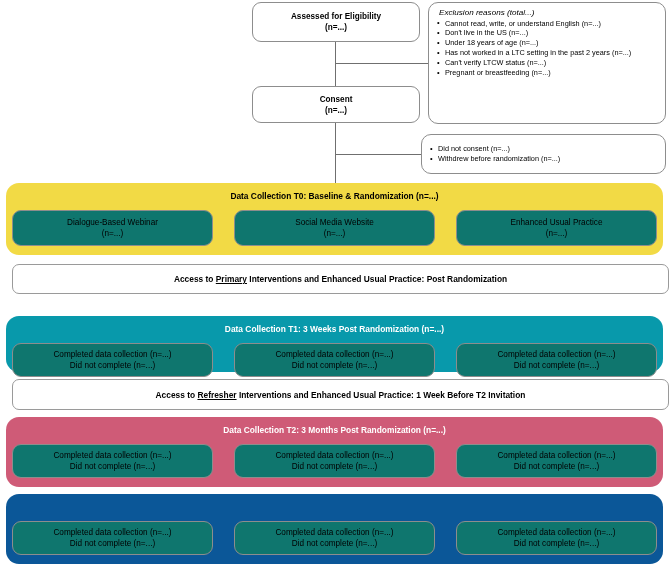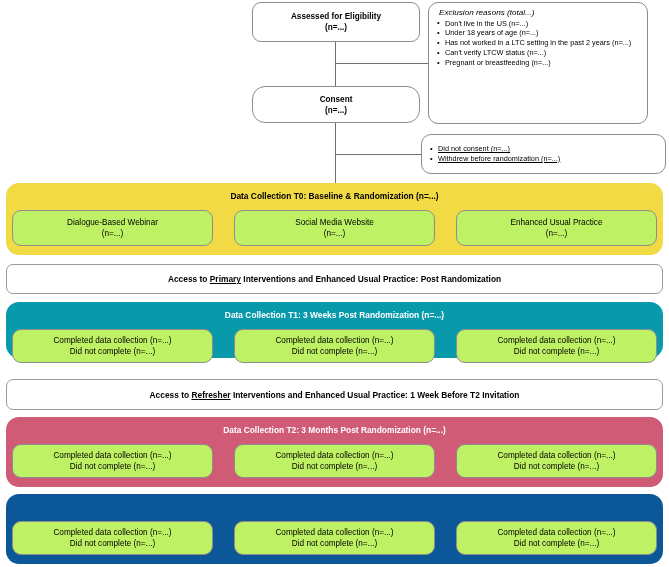--- a/index.html
+++ b/index.html
@@ -89,37 +89,37 @@
     position:absolute;
     left:0;right:0;
     display:flex;
     justify-content:space-between;
     padding:0 6px;
     box-sizing:border-box;
   }
   .cell{
     box-sizing:border-box;
     width:201px;
-    background:#bef264;
+    background:#0f766e;
     border:1px solid #8d8d8d;
     border-radius:9px;
     display:flex;
     flex-direction:column;
     align-items:center;
     justify-content:center;
     text-align:center;
     font-size:8.2px;
     line-height:11.5px;
   }
 
   
   .accessband{
     position:absolute;
     box-sizing:border-box;
-    left:6px;width:657px;
+    left:12px;width:657px;
     background:#ffffff;
     border:1px solid #9a9a9a;
     border-radius:7px;
     display:flex;align-items:center;justify-content:center;
     text-align:center;
     font-weight:bold;
     font-size:8.4px;
   }
   .u{text-decoration:underline;}
 </style>
@@ -131,37 +131,38 @@
   <div class="vline" style="left:335px;top:41px;height:46px;"></div>
   <div class="hline" style="left:335px;top:63px;width:94px;"></div>
   <div class="vline" style="left:335px;top:122px;height:62px;"></div>
   <div class="hline" style="left:335px;top:154px;width:87px;"></div>
 
   <div class="node" style="left:252px;top:2px;width:168px;height:40px;">
     <span class="ln">Assessed for Eligibility</span>
     <span class="ln">(n=...)</span>
   </div>
 
-  <div class="node" style="left:252px;top:86px;width:168px;height:37px;border-radius:13px;">
+  <div class="node" style="left:252px;top:86px;width:168px;height:37px;">
     <span class="ln">Consent</span>
     <span class="ln">(n=...)</span>
   </div>
 
-  <div class="listbox" style="left:428px;top:2px;width:220px;height:122px;">
+  <div class="listbox" style="left:428px;top:2px;width:238px;height:122px;">
     <div class="hdr">Exclusion reasons (total...)</div>
     <ul>
+      <li>Cannot read, write, or understand English (n=...)</li>
       <li>Don't live in the US (n=...)</li>
       <li>Under 18 years of age (n=...)</li>
       <li>Has not worked in a LTC setting in the past 2 years (n=...)</li>
       <li>Can't verify LTCW status (n=...)</li>
       <li>Pregnant or breastfeeding (n=...)</li>
     </ul>
   </div>
 
-  <div class="listbox" style="left:421px;top:134px;width:245px;height:40px;display:flex;flex-direction:column;justify-content:center;text-decoration:underline;">
+  <div class="listbox" style="left:421px;top:134px;width:245px;height:40px;display:flex;flex-direction:column;justify-content:center;">
     <ul>
       <li>Did not consent (n=...)</li>
       <li>Withdrew before randomization (n=...)</li>
     </ul>
   </div>
 
   <div class="band" style="top:183px;height:72px;background:#F2DA45;">
     <div class="band-title" style="top:8px;color:#000000;">Data Collection T0: Baseline &amp; Randomization (n=...)</div>
     <div class="cellrow" style="top:27px;">
       <div class="cell" style="height:36px;">
@@ -176,21 +177,21 @@
         <span class="ln">Enhanced Usual Practice</span>
         <span class="ln">(n=...)</span>
       </div>
     </div>
   </div>
 
   <div class="accessband" style="top:264px;height:30px;">
     <span><span>Access to </span><span class="u">Primary</span><span> Interventions and Enhanced Usual Practice: Post Randomization</span></span>
   </div>
 
-  <div class="band" style="top:302px;height:56px;background:#0899AB;">
+  <div class="band" style="top:316px;height:56px;background:#0899AB;">
     <div class="band-title" style="top:8px;color:#FFFFFF;">Data Collection T1: 3 Weeks Post Randomization (n=...)</div>
     <div class="cellrow" style="top:27px;">
       <div class="cell" style="height:34px;">
         <span class="ln">Completed data collection (n=...)</span>
         <span class="ln">Did not complete (n=...)</span>
       </div>
       <div class="cell" style="height:34px;">
         <span class="ln">Completed data collection (n=...)</span>
         <span class="ln">Did not complete (n=...)</span>
       </div>

